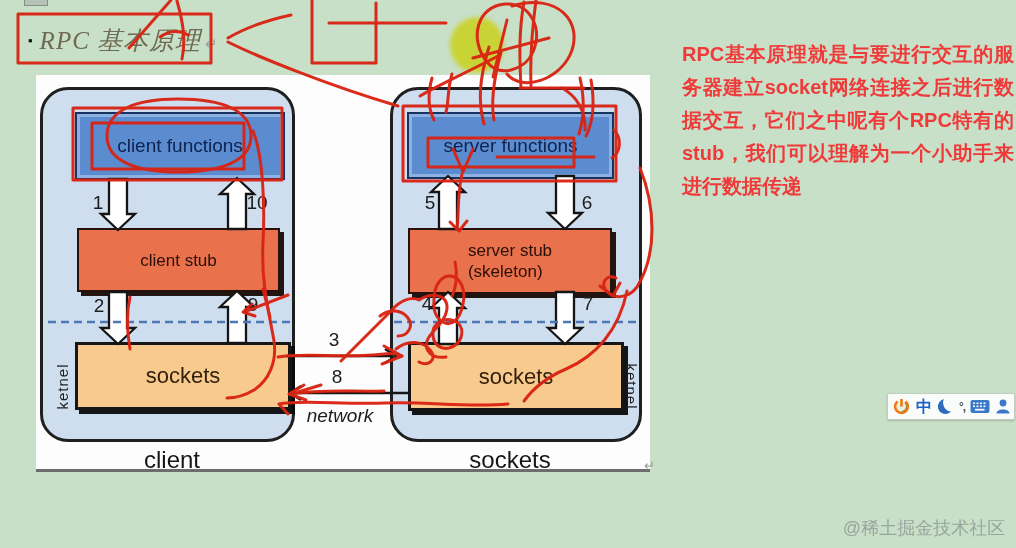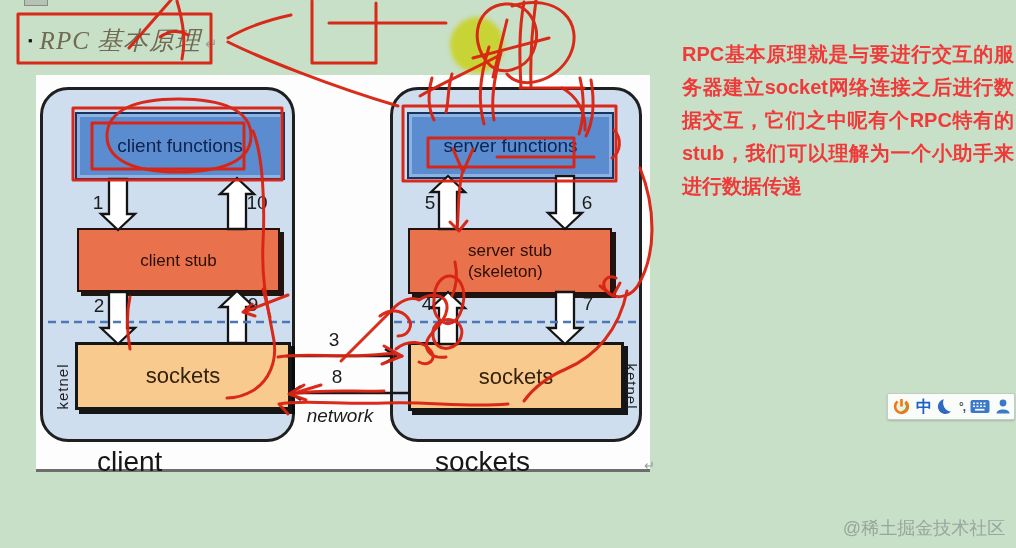--- a/index.html
+++ b/index.html
@@ -41,21 +41,21 @@
   .server-sockets{left:408px;top:342px;width:210px;height:63px;}
 
   .dsvg{position:absolute;left:0;top:0;z-index:4;pointer-events:none;}
   .asvg{position:absolute;left:0;top:0;z-index:6;pointer-events:none;}
 
   .num{position:absolute;width:24px;text-align:center;font-size:19px;color:#1c1c1c;z-index:5;}
   .kernel-label{position:absolute;width:80px;text-align:center;font-size:15px;
                 color:#1e1e1e;letter-spacing:1px;z-index:5;}
   .kernel-left{left:22px;top:378px;transform:rotate(-90deg);}
   .kernel-right{left:591px;top:378px;transform:rotate(90deg);}
-  .caption{position:absolute;width:150px;font-size:28px;color:#161616;z-index:5;}
+  .caption{position:absolute;width:150px;text-align:center;font-size:24px;color:#161616;z-index:5;}
   .caption.client{left:97px;top:446px;}
   .caption.server{left:435px;top:446px;}
   .network{position:absolute;left:293px;top:405px;width:94px;text-align:center;
            font-style:italic;font-size:19px;color:#1c1c1c;z-index:5;}
   .ret-bottom{position:absolute;left:644px;top:458px;color:#8f9b93;font-size:13px;z-index:5;}
 
   .note{position:absolute;left:682px;top:38px;width:332px;font-size:20px;
         font-weight:700;color:#f03a3a;line-height:33px;z-index:5;text-align:justify;}
 
   .ime-bar{position:absolute;left:887px;top:393px;width:128px;height:27px;z-index:7;

